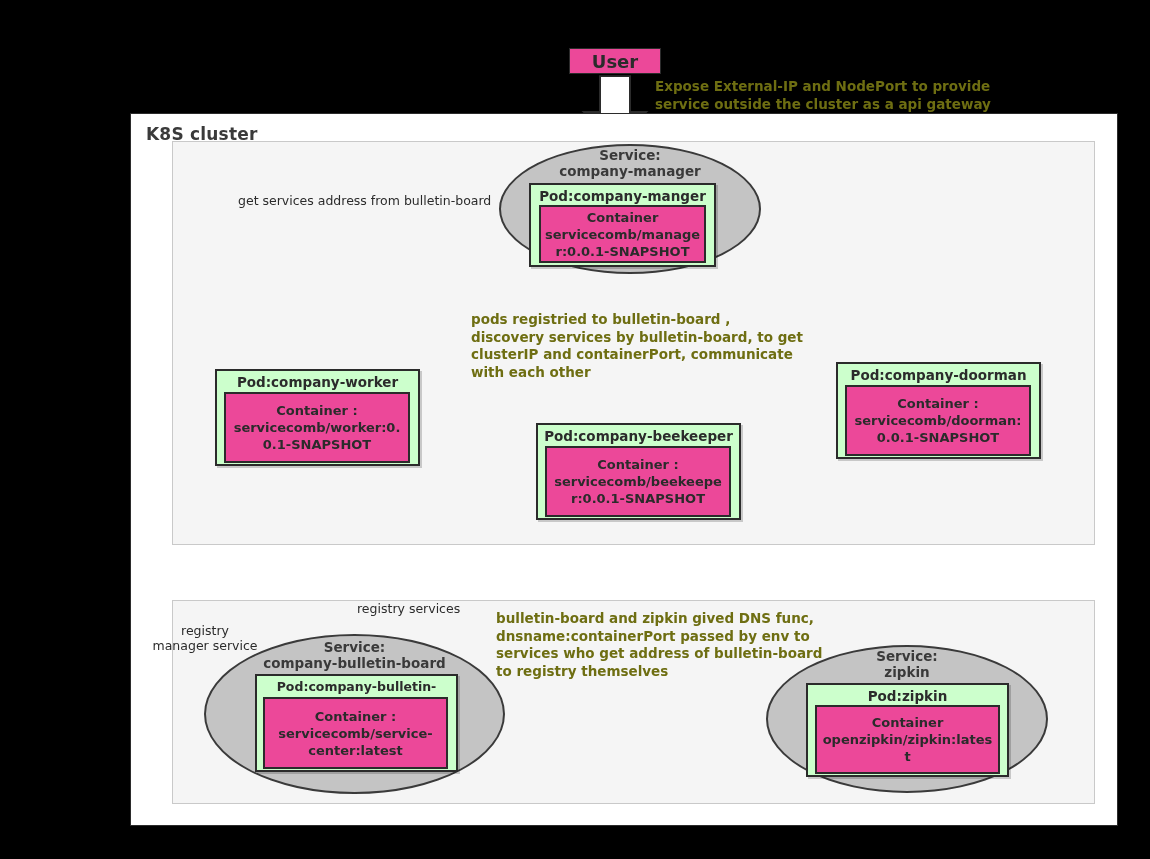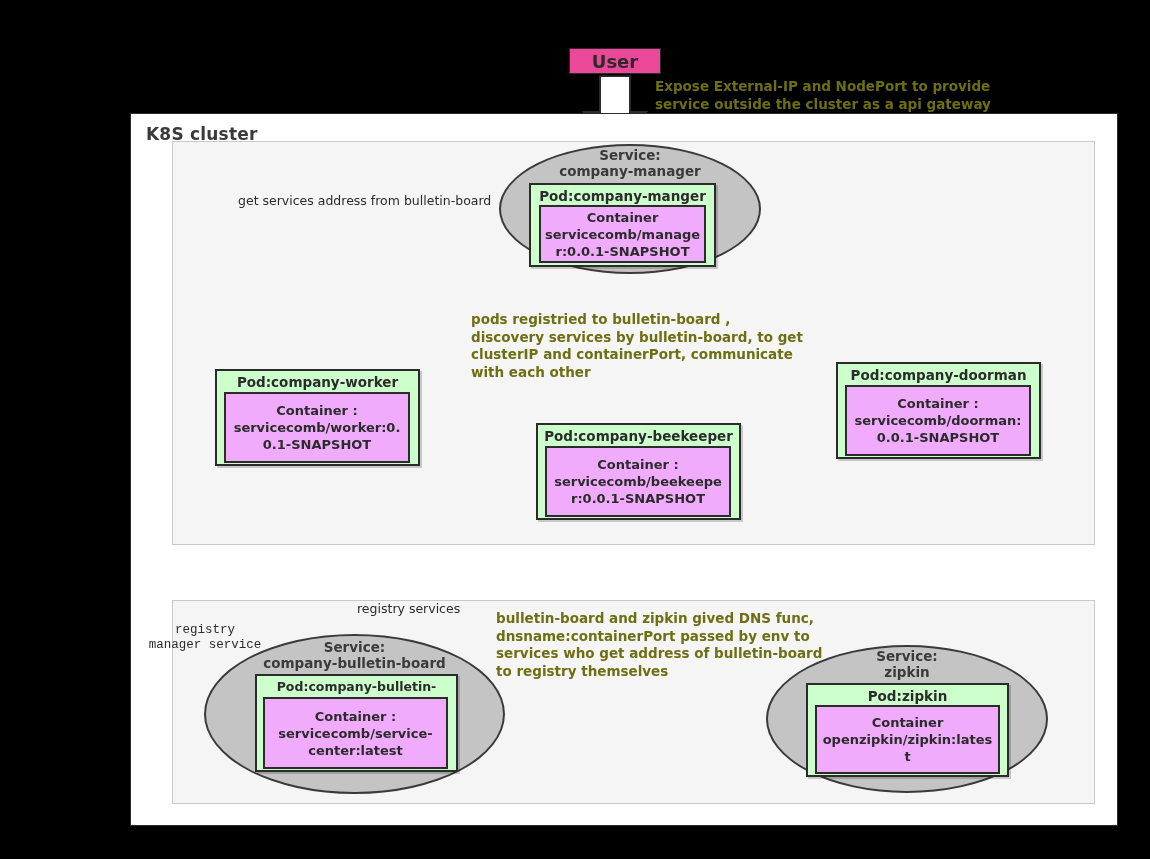--- a/index.html
+++ b/index.html
@@ -23,21 +23,21 @@
   .service{position:absolute;border-radius:50%;background:#c4c4c4;
            border:2px solid #3a3a3a;box-sizing:border-box;}
   .svc-label{position:absolute;left:0;right:0;text-align:center;font-size:13.5px;
              font-weight:bold;color:#3a3a3a;line-height:15.5px;}
 
   
   .pod{position:absolute;background:#ccffcc;border:2px solid #2b2b2b;box-sizing:border-box;
        box-shadow:2px 2px 0 rgba(0,0,0,.18);}
   .pod-title{text-align:center;font-size:13.5px;font-weight:bold;color:#2b2b2b;
              line-height:16px;padding-top:3px;border-radius:8px;}
-  .container-box{position:absolute;background:#f0abfc;border:2px solid #2b2b2b;
+  .container-box{position:absolute;background:#ec4899;border:2px solid #2b2b2b;
                  box-sizing:border-box;display:flex;align-items:center;justify-content:center;}
   .container-text{text-align:center;font-size:13px;font-weight:bold;color:#2b2b2b;
                   line-height:17px;padding:0 3px;}
 
   
   #user-box{position:absolute;left:569px;top:48px;width:92px;height:26px;background:#ec4899;
             border:1.5px solid #2b2b2b;box-sizing:border-box;display:flex;
             align-items:center;justify-content:center;font-size:18px;font-weight:bold;
             color:#2b2b2b;box-shadow:2px 2px 0 rgba(0,0,0,.25);}
 
@@ -167,16 +167,16 @@
 t</div>
   </div>
 
   <div class="note" style="left:496px;top:610px;width:380px;white-space:pre-line;">bulletin-board and zipkin gived DNS func,
 dnsname:containerPort passed by env to
 services who get address of bulletin-board
 to registry themselves</div>
 
   <div class="edge-label" style="left:238px;top:193px;">get services address from bulletin-board</div>
   <div class="edge-label" style="left:357px;top:581px;margin-top:20px;">registry services</div>
-  <div class="edge-label" style="left:140px;top:623px;width:130px;white-space:pre-line;text-align:center;font-family:Liberation Mono, monospace;">registry
+  <div class="edge-label" style="left:140px;top:623px;width:130px;white-space:pre-line;text-align:center;">registry
 manager service</div>
 
 </div>
 
 </body></html>

